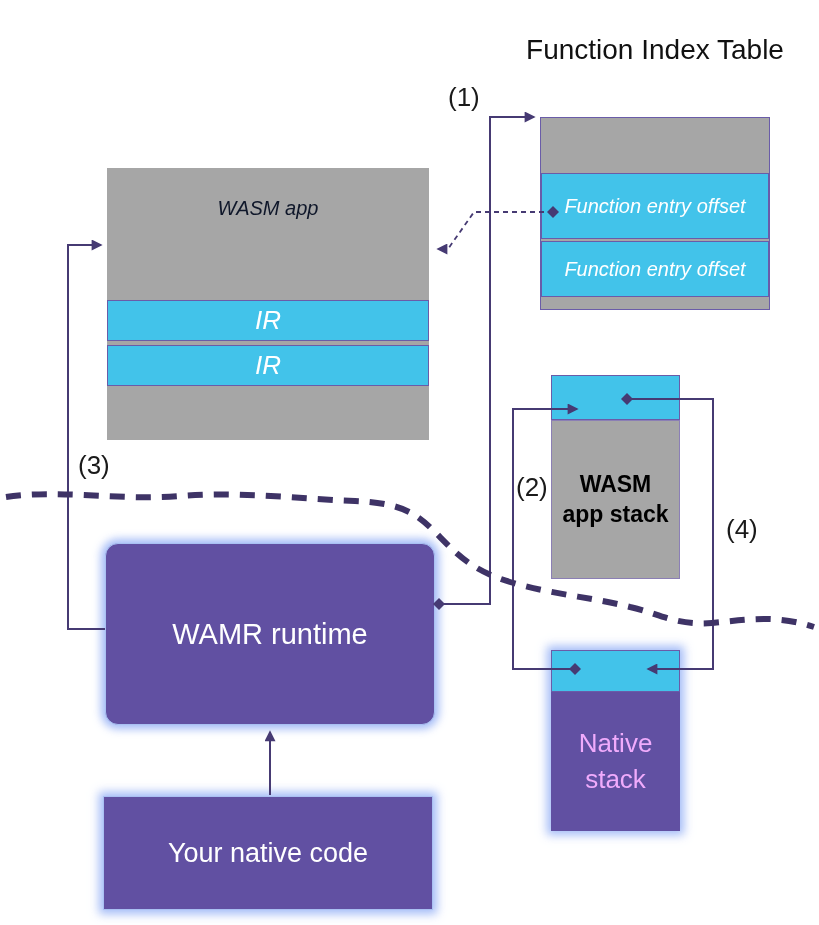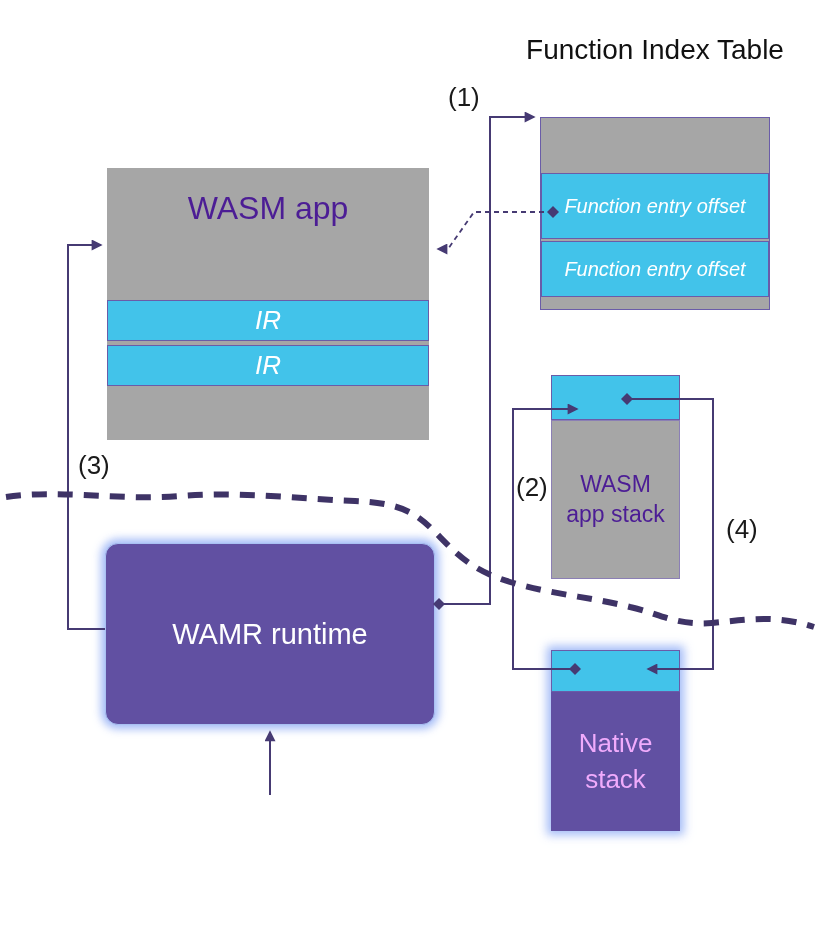--- a/index.html
+++ b/index.html
@@ -36,21 +36,21 @@
     text-align:center;
     box-shadow:0 0 9px 4px rgba(140,170,245,0.8);
     border:1px solid #a9c0f2;
   }
 
   
   .wasm-app { left:107px; top:168px; width:322px; height:272px; z-index:1; }
   .wasm-app .header {
     position:absolute; top:0; left:0; width:100%; height:80px;
     display:flex; align-items:center; justify-content:center;
-    font-size:32px; color:#4c1d95;
+    font-size:20px; color:#0f172a;font-style:italic;
   }
   .wa-row-entry { top:82px;  height:46px; font-size:26px; }
   .wa-row-ir1   { top:132px; height:41px; font-size:26px; }
   .wa-row-ir2   { top:177px; height:41px; font-size:26px; }
 
   
   .fit-box {
     left:540px; top:117px; width:230px; height:193px;
     border:1.5px solid var(--color-cyan-border,#6a5ca8); z-index:1;
   }
@@ -58,22 +58,23 @@
   .fit-row-2 { top:123px; height:56px; font-size:20px; line-height:1.3; padding:0 14px; }
 
   
   .wasm-stack { left:551px; top:375px; width:129px; height:204px; z-index:1; }
   .wasm-stack .stack-header { top:0; height:45px; }
   .wasm-stack .stack-body {
     position:absolute; top:45px; left:0; width:100%; height:159px;
     background:var(--color-gray,#a6a6a6);
     border:1px solid #8b7fb5;
     display:flex; align-items:center; justify-content:center;
-    color:#4c1d95; font-size:23px; text-align:center; line-height:1.3;
+    color:#000000; font-size:23px; text-align:center; line-height:1.3;
     padding:0 8px;
+    font-weight:bold;
   }
 
   
   .native-stack {
     left:551px; top:650px; width:129px; height:181px; z-index:1;
     box-shadow:0 0 9px 4px rgba(140,170,245,0.8);
   }
   .native-stack .stack-header { top:0; height:42px; }
   .native-stack .stack-body {
     position:absolute; top:42px; left:0; width:100%; height:139px;
@@ -125,20 +126,23 @@
 
   <div class="abs native-stack">
     <div class="cyan-row stack-header"></div>
     <div class="stack-body">Native stack</div>
   </div>
 
   <div class="abs purple-box wamr">
     <span>WAMR runtime</span>
   </div>
 
+  <div class="abs purple-box native-code">
+    <span>Your native code</span>
+  </div>
 
   <svg class="overlay" width="819" height="925" viewBox="0 0 819 925">
     <defs>
       <marker id="arr" viewBox="0 0 10 10" refX="8.5" refY="5" markerWidth="13" markerHeight="11" orient="auto" markerUnits="userSpaceOnUse">
         <path d="M0 0 L10 5 L0 10 Z" class="arrhead"></path>
       </marker>
     </defs>
 
     <path class="conn" d="M105 629 H68 V245 H101" marker-end="url(#arr)"></path>
 

